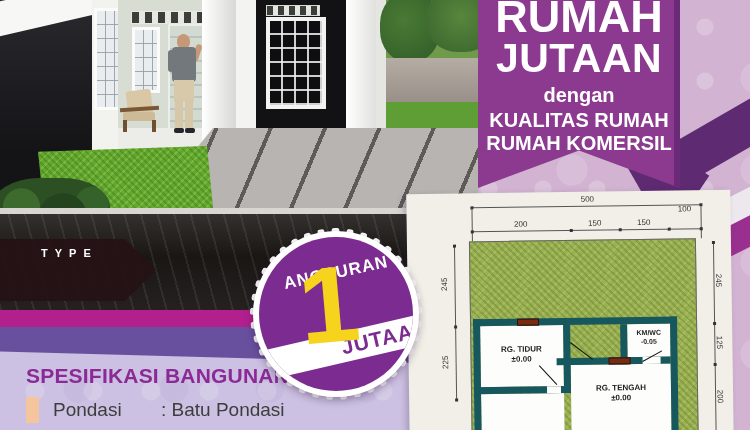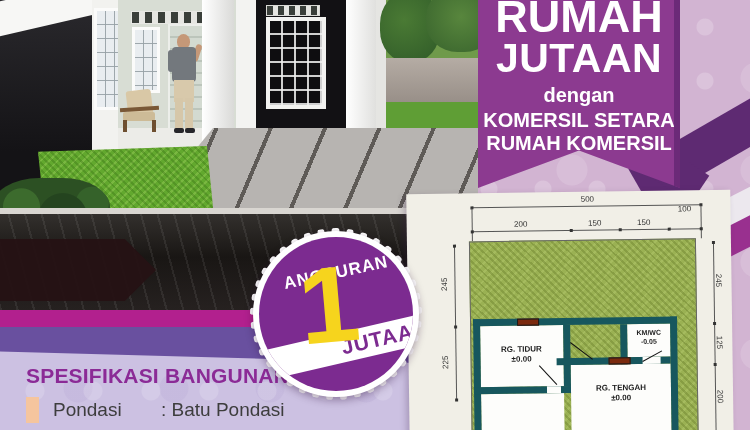--- a/index.html
+++ b/index.html
@@ -209,21 +209,21 @@
     <div class="a p-shrub"></div>
     <div class="a p-curb"></div>
     <div class="a p-dark"></div>
   </div>
 
   <div class="a banner">
     <div class="edge"></div>
     <div class="bl1">RUMAH</div>
     <div class="bl2">JUTAAN</div>
     <div class="bl3">dengan</div>
-    <div class="bl4">KOMERSIL SETARA</div>
+    <div class="bl4">KUALITAS RUMAH</div>
     <div class="bl5">RUMAH KOMERSIL</div>
   </div>
 
   <div class="a paper">
 
     <div class="a dline" style="left:65px;top:14px;width:230px;height:1px;"></div>
     <div class="a dot" style="left:64px;top:13px;"></div>
     <div class="a dot" style="left:293px;top:13px;"></div>
     <div class="a dtxt" style="left:166px;top:3px;">500</div>
     <div class="a dline" style="left:65px;top:15px;width:1px;height:33px;"></div>
@@ -291,20 +291,21 @@
     <div class="a rlabel rl8" style="left:168px;top:192px;width:88px;">
       <div>RG. TENGAH</div>
       <div>±0.00</div>
     </div>
   </div>
 
   <div class="a st-m"></div>
   <div class="a st-p"></div>
 
   <div class="a type">
+    <div class="t1">TYPE</div>
   </div>
 
   <div class="a star">
     <div class="dots"></div>
     <div class="ring"></div>
     <div class="face">
       <div class="ang">ANGSURAN</div>
       <div class="band">
         <span class="jut">JUTAAN</span>
       </div>

